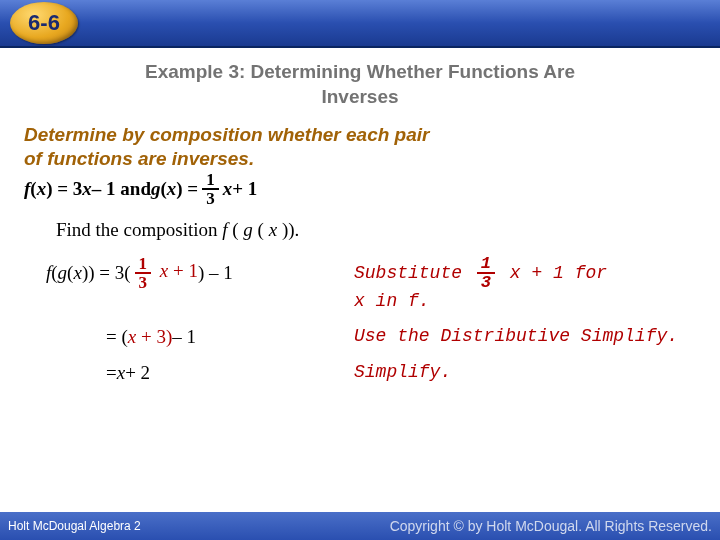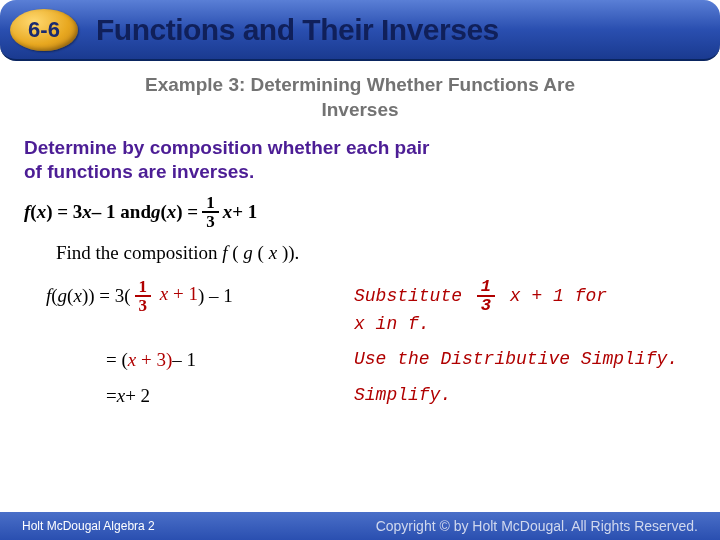--- a/index.html
+++ b/index.html
@@ -1,45 +1,44 @@
 <!DOCTYPE html>
 <html><head>
 <meta charset="utf-8">
 <style>
   * { margin: 0; padding: 0; box-sizing: border-box; }
   body { width: 720px; height: 540px; font-family: Verdana, Arial, sans-serif; background: #fff; position: relative; }
-  .header { height: 61px; background: linear-gradient(to bottom, #5a7fd6 0%, #2a4fb0 50%, #1a3a90 100%); display: flex; align-items: center; border-bottom: 2px solid #0a2560; border-radius: 16px; }
+  .header { height: 48px; background: linear-gradient(to bottom, #5a7fd6 0%, #2a4fb0 50%, #1a3a90 100%); display: flex; align-items: center; border-bottom: 2px solid #0a2560; }
   .badge { margin-left: 10px; width: 68px; height: 42px; background: radial-gradient(ellipse at 35% 30%, #ffd970 0%, #e8a820 55%, #b87810 100%); border-radius: 50%; display: flex; align-items: center; justify-content: center; font-weight: 900; font-size: 22px; color: #1a2a70; font-family: Arial, sans-serif; box-shadow: inset -2px -2px 4px rgba(0,0,0,0.3), 1px 1px 2px rgba(0,0,0,0.4); }
   .title { margin-left: 18px; font-size: 30px; font-weight: 900; color: #10205a; font-family: Verdana, sans-serif; letter-spacing: -0.5px; }
   .content { padding: 12px 24px 0 24px; }
   .example-title { text-align: center; font-size: 19px; font-weight: 900; color: #737373; line-height: 1.3; margin-bottom: 14px; font-family: Verdana, sans-serif; }
-  .instruction { font-size: 19px; font-weight: 900; color: #4c1d95; line-height: 1.25; margin-bottom: 10px; font-family: Verdana, sans-serif; }
+  .instruction { font-size: 19px; font-weight: 900; color: #a16207; line-height: 1.25; margin-bottom: 0; font-family: Verdana, sans-serif; font-style: italic; }
   .functions-line { font-size: 19px; font-family: Georgia, 'Times New Roman', serif; display: flex; align-items: center; margin-bottom: 12px; }
   .functions-line .bi { font-weight: 700; font-style: italic; }
   .functions-line .b { font-weight: 700; }
   .frac { display: inline-flex; flex-direction: column; align-items: center; line-height: 1; margin: 0 4px; vertical-align: middle; font-weight: 700; font-size: 17px; }
   .frac .num { border-bottom: 2px solid #000; padding: 0 4px; }
   .frac .den { padding: 0 4px; }
   .frac-r .num { border-bottom-color: #b00000; }
   .step-find { font-size: 19px; font-family: Georgia, 'Times New Roman', serif; margin-left: 32px; margin-bottom: 14px; }
   .row { display: flex; align-items: flex-start; margin-bottom: 14px; }
   .math-col { width: 330px; font-size: 19px; font-family: Georgia, 'Times New Roman', serif; display: flex; align-items: center; }
   .note-col { flex: 1; font-size: 18px; font-style: italic; color: #b00000; font-family: Liberation Mono, monospace; display: flex; align-items: center; line-height: 1.2; }
   .indent1 { padding-left: 22px; }
   .indent2 { padding-left: 82px; }
   .red { color: #b00000; }
-  .footer { position: absolute; bottom: 0; left: 0; right: 0; height: 28px; background: linear-gradient(to bottom, #4a6fc8 0%, #2a4fb0 100%); display: flex; align-items: center; justify-content: space-between; padding: 0 22px; font-size: 12px; color: #fff; font-family: Arial; }
+  .footer { position: absolute; bottom: 0; left: 0; right: 0; height: 28px; background: linear-gradient(to bottom, #4a6fc8 0%, #2a4fb0 100%); display: flex; align-items: center; justify-content: space-between; padding: 0 8px; font-size: 12px; color: #fff; font-family: Arial; }
   .copyright { font-size: 14px; color: #d0d8ee; }
 </style>
 </head>
 <body>
 
 <div class="header">
   <div class="badge">6-6</div>
-  <div class="title">Functions and Their Inverses</div>
 </div>
 
 <div class="content">
 
   <div class="example-title">
     <span>Example 3: Determining Whether Functions Are</span><br>
     <span>Inverses</span>
   </div>
 
   <div class="instruction">

